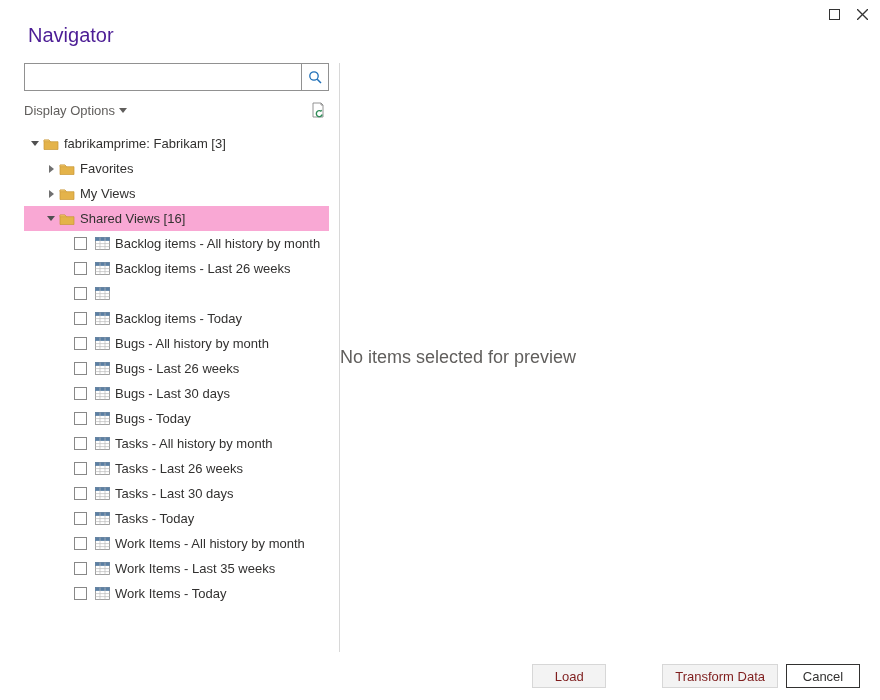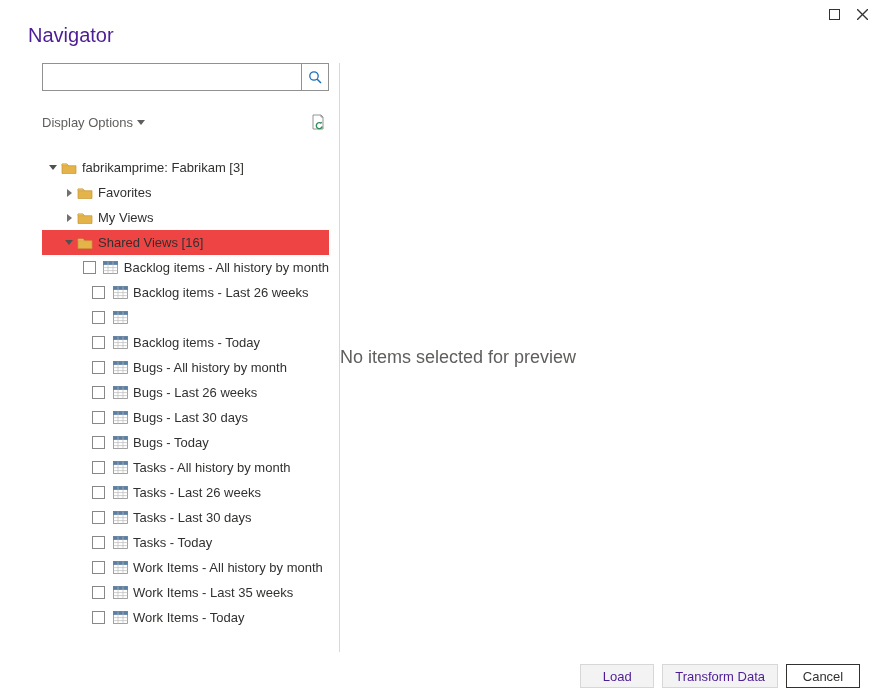--- a/index.html
+++ b/index.html
@@ -33,25 +33,24 @@
       color: #4c1d95;
       padding: 24px 28px 16px 28px;
     }
     .content {
       flex: 1;
       display: flex;
       min-height: 0;
     }
     .left-pane {
       width: 340px;
-      padding: 0 10px 0 42px;
+      padding: 0 10px 0 24px;
       display: flex;
       flex-direction: column;
       border-right: 1px solid #d8d8d8;
-      gap: 12px;
     }
     .search-row {
       display: flex;
       height: 28px;
     }
     .search-input {
       flex: 1;
       height: 100%;
       border: 1px solid #919191;
       border-right: none;
@@ -104,21 +103,21 @@
       text-align: right;
     }
     .tree-row {
       display: flex;
       align-items: center;
       height: 25px;
       white-space: nowrap;
       cursor: pointer;
     }
     .tree-row.selected {
-      background: #ef4444;
+      background: #f9a8d4;
     }
     .expander {
       width: 10px; height: 10px;
       display: flex;
       align-items: center;
       justify-content: center;
       margin-right: 2px;
       flex-shrink: 0;
     }
     .tri-right {
@@ -164,24 +163,25 @@
       height: 24px;
       min-width: 74px;
       padding: 0 12px;
       border: 1px solid #b3b3b3;
       background: #f3f3f3;
       font-family: inherit;
       font-size: 13px;
       cursor: pointer;
     }
     .btn.disabled {
-      color: #4c1d95;
+      color: #7f1d1d;
       background: #f3f3f3;
       border-color: #d7d7d7;
       cursor: default;
+      margin-left: 48px;
     }
     .btn.primary-outline {
       background: #fff;
       border: 1px solid #323130;
       color: #323130;
     }
     .icon-holder { flex-shrink:0; display:inline-flex; align-items:center; justify-content:center; }
   </style>
 </head>
 <body>

